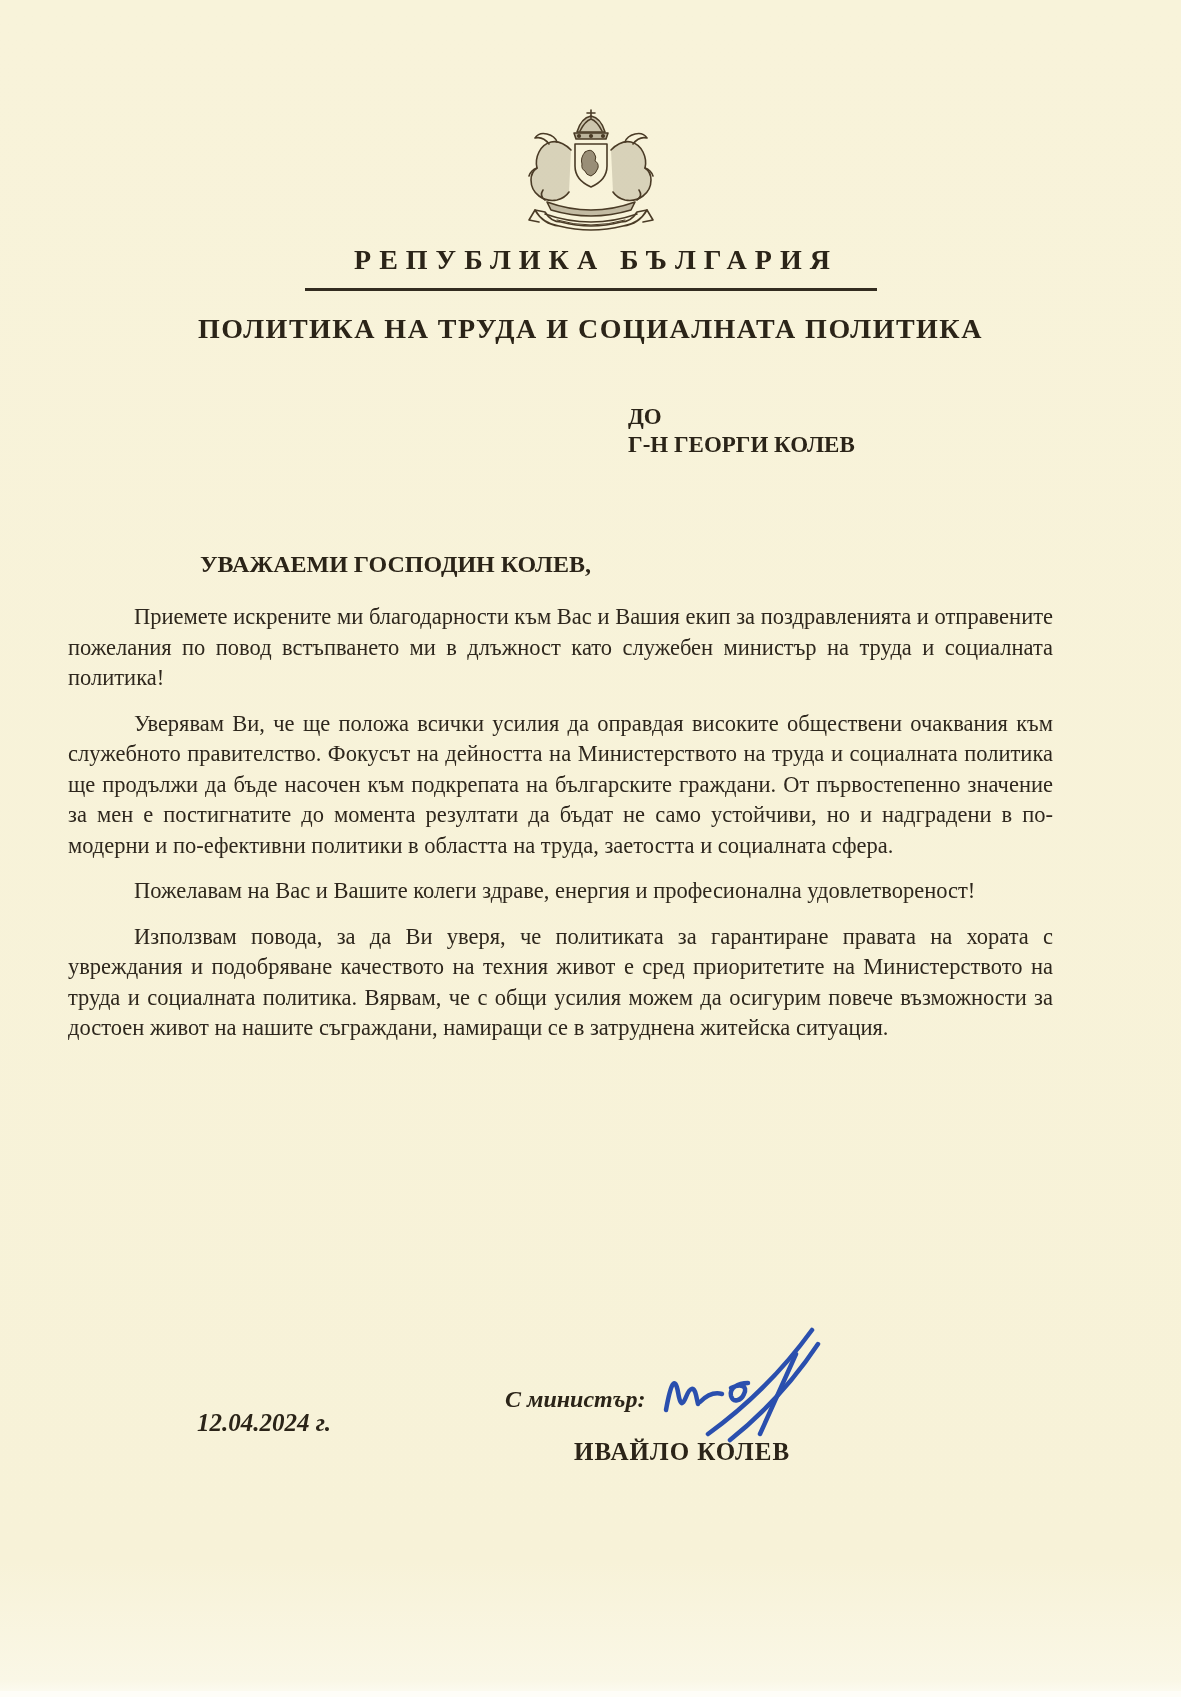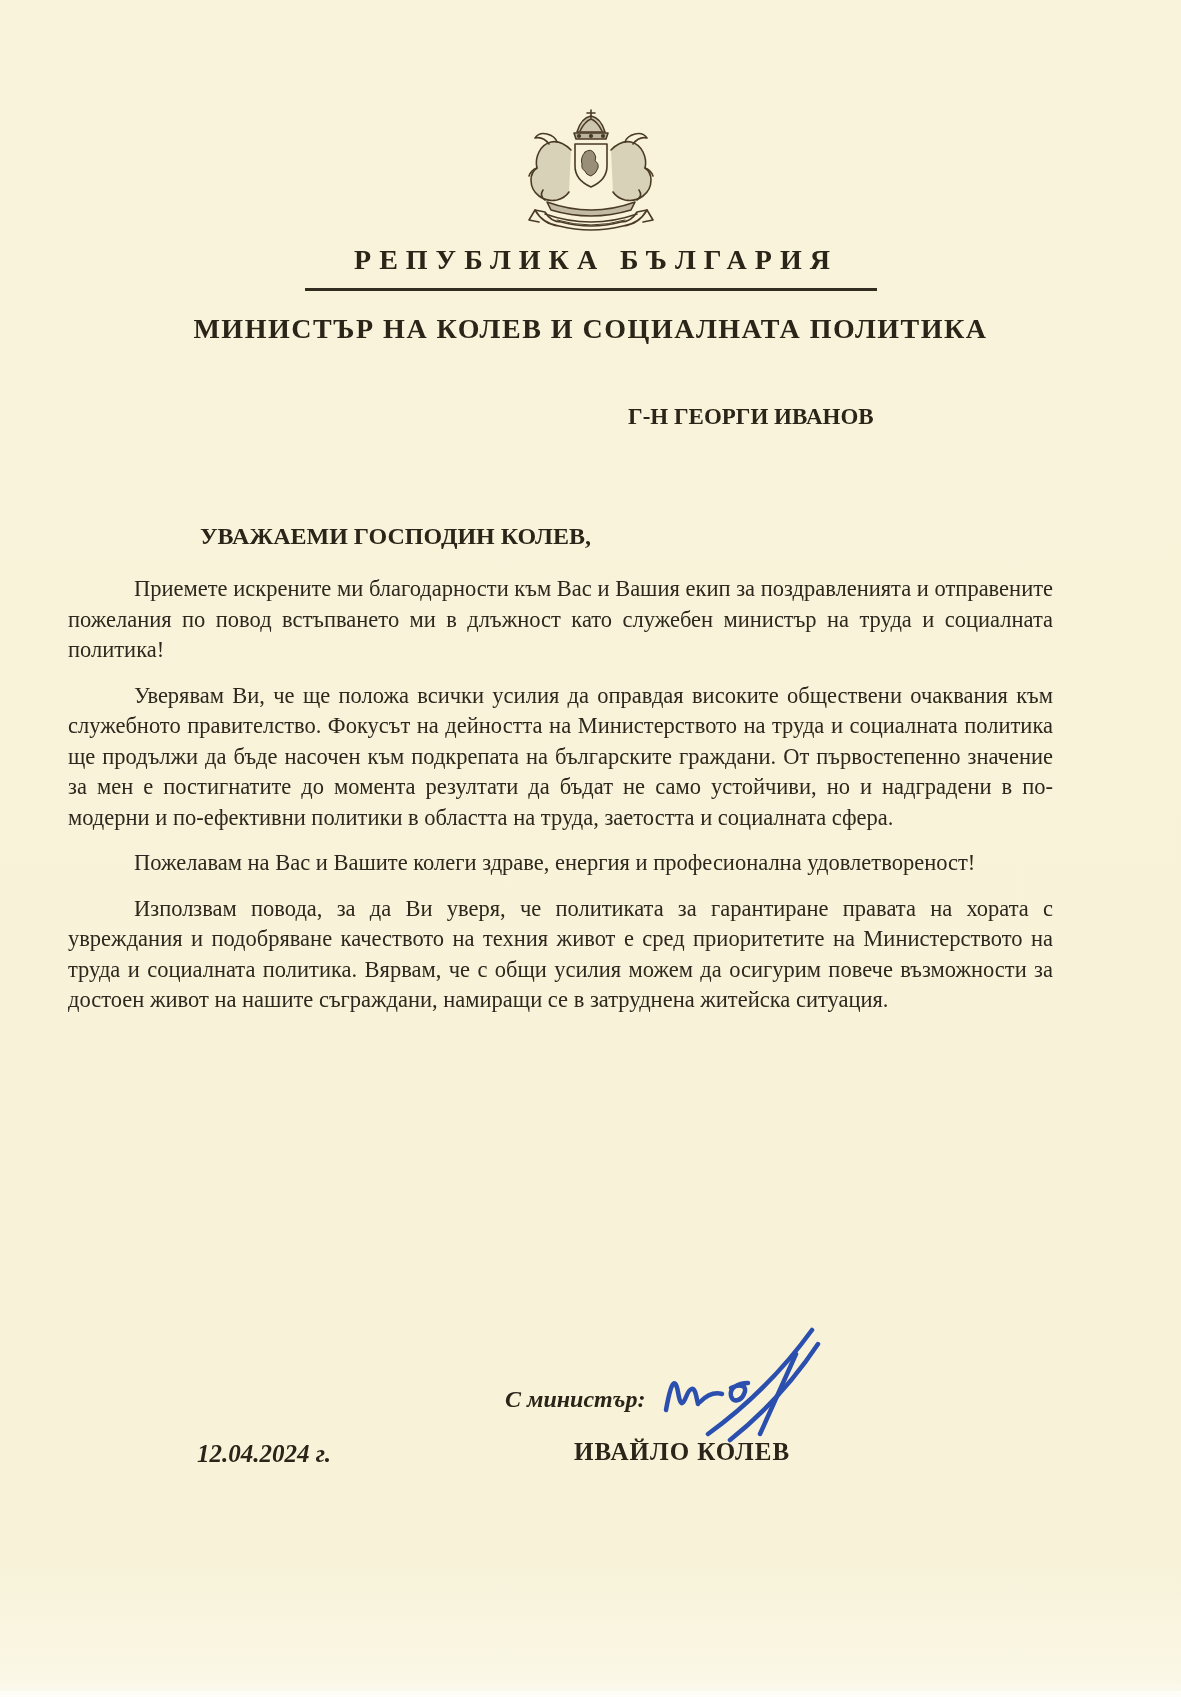--- a/index.html
+++ b/index.html
@@ -39,21 +39,21 @@
     font-size:22.5px;line-height:30.5px;
     text-align:justify;
   }
   .body-text p{margin:0 0 15px;text-indent:66px;}
   .closing-label{
     position:absolute;left:505px;top:1386px;
     font-size:24px;font-weight:bold;font-style:italic;color:#2b2418;
   }
   .signature{position:absolute;left:648px;top:1262px;width:230px;height:190px;}
   .date-line{
-    position:absolute;left:197px;top:1440px;
+    position:absolute;left:197px;top:1409px;
     font-size:25px;font-weight:bold;font-style:italic;color:#2b2418;
   }
   .signer-name{
     position:absolute;left:574px;top:1438px;
     font-size:25px;font-weight:bold;letter-spacing:1px;color:#2b2418;
   }
   .bottom-strip{position:absolute;left:0;bottom:0;width:100%;height:6px;background:#fefdf8;}
 </style>
 </head>
 <body>
@@ -86,24 +86,25 @@
     <path d="M48 104 q8 14 24 16 q32 8 64 0 q16 -2 24 -16 l-10 2 q-6 10 -16 10 q-30 8 -60 0 q-10 0 -16 -10 z" fill="#f8f3da"></path>
     <path d="M58 108 q46 16 92 0"></path>
     <path d="M70 114 q34 10 68 0" stroke-width="1"></path>
     <path d="M48 104 l-6 10 10 2 M160 104 l6 10 -10 2"></path>
   </svg>
 
   <div class="republic-title">РЕПУБЛИКА БЪЛГАРИЯ</div>
 
   <div class="rule"></div>
 
-  <div class="minister-title">МИНИСТЪР НА КОЛЕВ И СОЦИАЛНАТА ПОЛИТИКА</div>
+  <div class="minister-title">ПОЛИТИКА НА ТРУДА И СОЦИАЛНАТА ПОЛИТИКА</div>
 
   <div class="recipient">
-    <div>Г-Н ГЕОРГИ ИВАНОВ</div>
+    <div>ДО</div>
+    <div>Г-Н ГЕОРГИ КОЛЕВ</div>
   </div>
 
   <div class="salutation">УВАЖАЕМИ ГОСПОДИН КОЛЕВ,</div>
 
   <div class="body-text">
     <p>Приемете искрените ми благодарности към Вас и Вашия екип за поздравленията и отправените пожелания по повод встъпването ми в длъжност като служебен министър на труда и социалната политика!</p>
     <p>Уверявам Ви, че ще положа всички усилия да оправдая високите обществени очаквания към служебното правителство. Фокусът на дейността на Министерството на труда и социалната политика ще продължи да бъде насочен към подкрепата на българските граждани. От първостепенно значение за мен е постигнатите до момента резултати да бъдат не само устойчиви, но и надградени в по-модерни и по-ефективни политики в областта на труда, заетостта и социалната сфера.</p>
     <p>Пожелавам на Вас и Вашите колеги здраве, енергия и професионална удовлетвореност!</p>
     <p>Използвам повода, за да Ви уверя, че политиката за гарантиране правата на хората с увреждания и подобряване качеството на техния живот е сред приоритетите на Министерството на труда и социалната политика. Вярвам, че с общи усилия можем да осигурим повече възможности за достоен живот на нашите съграждани, намиращи се в затруднена житейска ситуация.</p>
   </div>

